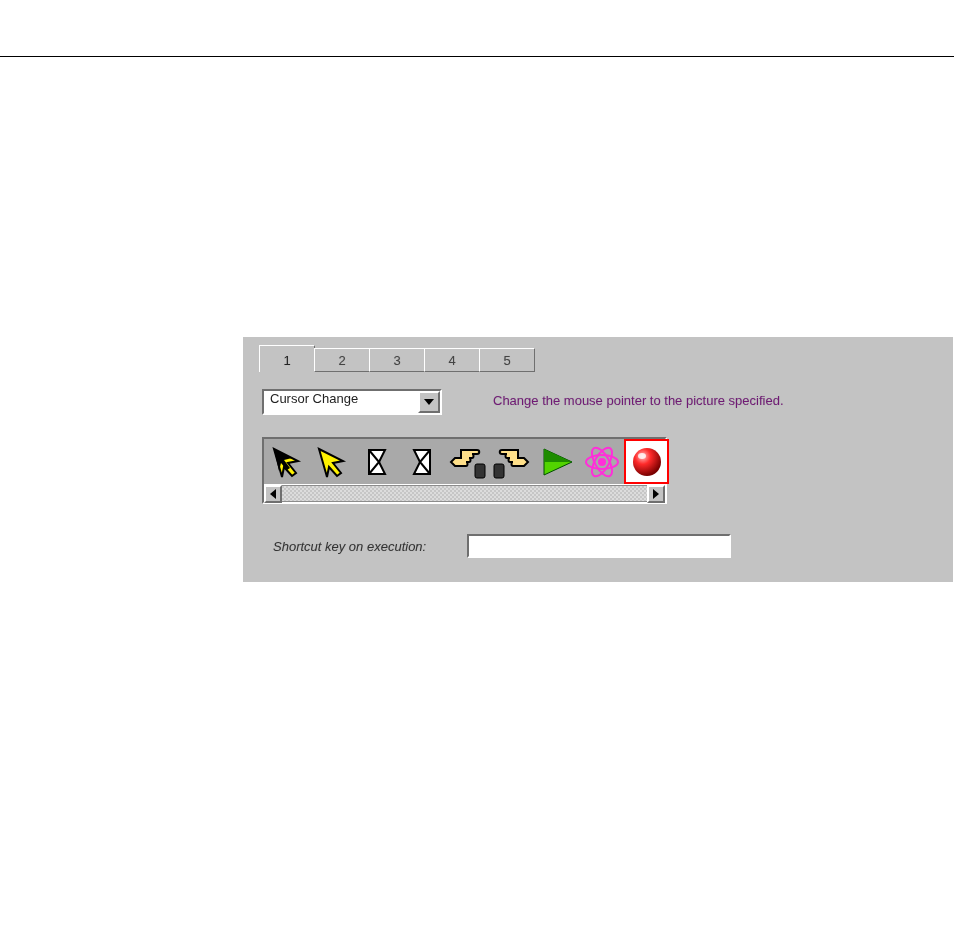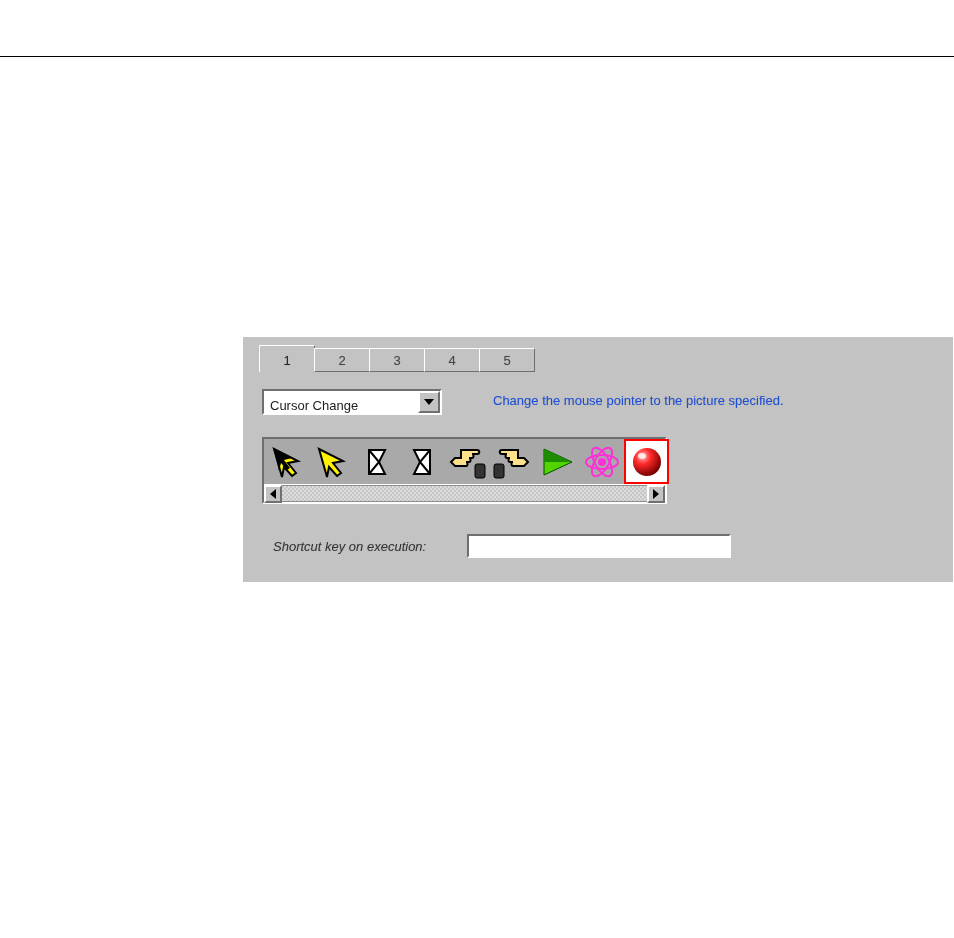--- a/index.html
+++ b/index.html
@@ -71,21 +71,21 @@
     left: 19px;
     top: 52px;
     width: 180px;
     height: 26px;
     background: #fff;
     border-top: 2px solid #6f6f6f;
     border-left: 2px solid #6f6f6f;
     border-right: 2px solid #fff;
     border-bottom: 2px solid #fff;
     display: flex;
-    align-items: flex-end;
+    align-items: flex-start;
     justify-content: space-between;
     padding-left: 6px;
     color: #222;
   }
   .select-button {
     width: 22px;
     height: 22px;
     background: #c3c3c3;
     border-top: 2px solid #fff;
     border-left: 2px solid #fff;
@@ -94,21 +94,21 @@
     display: flex;
     align-items: center;
     justify-content: center;
   }
   .select-button svg { pointer-events: none; }
 
   .description {
     position: absolute;
     left: 250px;
     top: 56px;
-    color: #1d4ed8;
+    color: #701a75;
     text-shadow: 0 0 1px rgba(0,0,0,.15);
   }
 
   
   .palette-frame {
     position: absolute;
     left: 19px;
     top: 100px;
     width: 405px;
     height: 67px;

